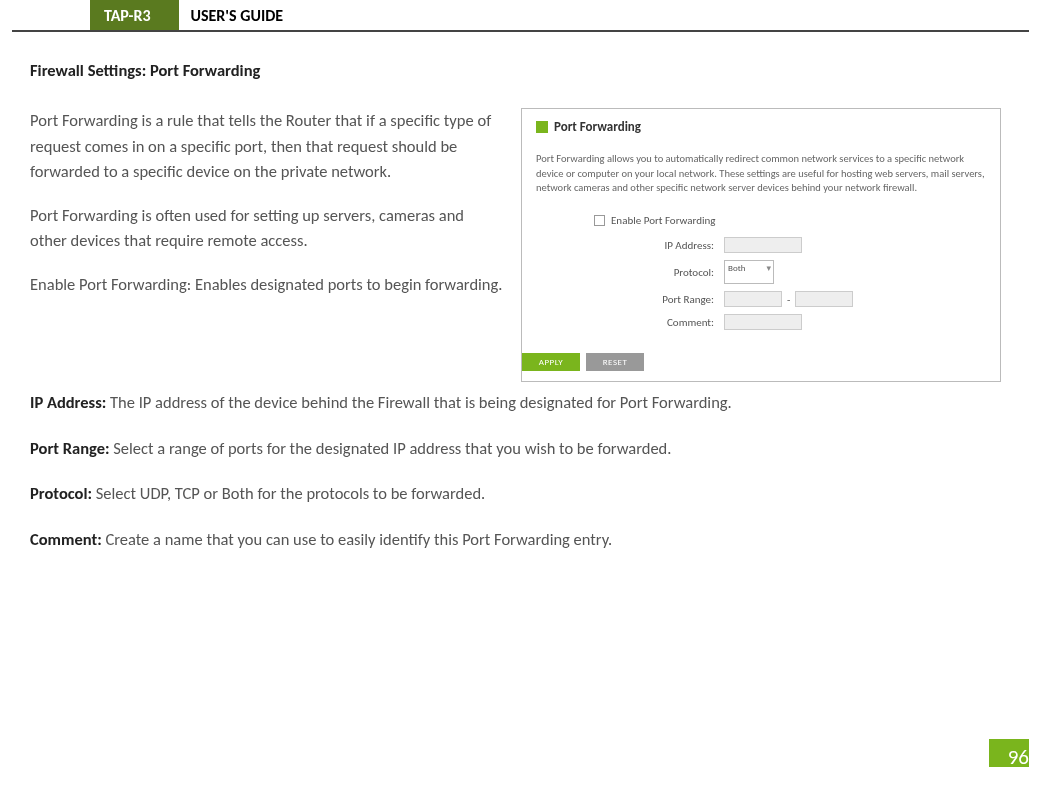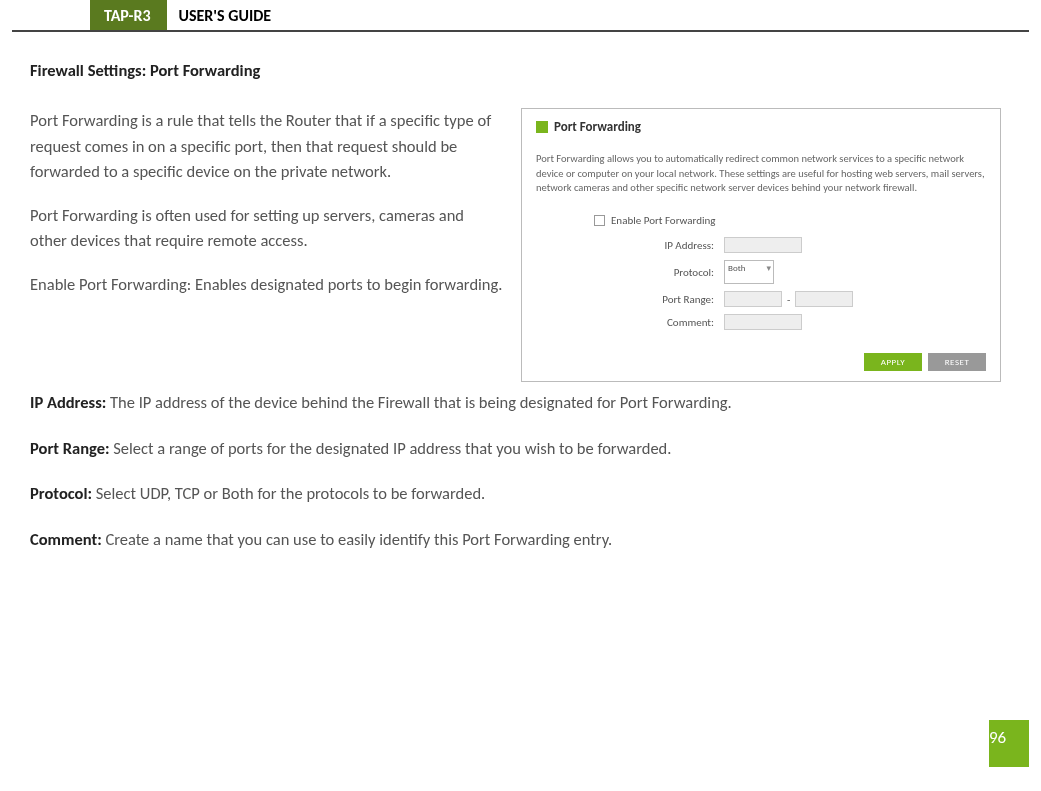--- a/index.html
+++ b/index.html
@@ -16,21 +16,21 @@
       align-items: stretch;
       border-bottom: 2px solid #444;
       margin: 0 12px;
       height: 32px;
     }
     .header-leading { width: 78px; background: #fff; }
     .header-green {
       background: #5a7a1f;
       color: #fff;
       font-weight: bold;
-      padding: 6px 16px 0 14px;
+      padding: 6px 28px 0 14px;
       font-size: 16px;
     }
     .header-title {
       font-weight: bold;
       font-size: 16px;
       padding: 6px 0 0 12px;
       color: #000;
     }
     .content {
       padding: 28px 40px 0 30px;
@@ -117,21 +117,20 @@
       right: 2px;
       top: 0;
       color: #888;
       font-size: 9px;
     }
     .check {
       width: 11px; height: 11px; border: 1px solid #999; background:#fff; display:inline-block;
     }
     .btn-row {
       display: flex;
-      justify-content: flex-end;
       gap: 6px;
       padding: 6px 14px 10px 0;
     }
     .btn {
       width: 58px; height: 18px;
       font-size: 9px;
       text-align: center;
       line-height: 18px;
       color: #fff;
       letter-spacing: 0.5px;
@@ -145,24 +144,24 @@
       margin-bottom: 20px;
     }
     .def-line b { color: #222; }
     .page-num {
       position: absolute;
       right: 12px;
       bottom: 24px;
       background: #7ab51d;
       color: #fff;
       width: 40px;
-      height: 47px;
-      text-align: left;
+      height: 28px;
+      text-align: right;
       line-height: 36px;
-      font-size: 17px;
+      font-size: 21px;
     }
     .enable-row {
       display: flex; align-items: center; gap: 6px; font-size: 11px; color: #555; margin-bottom: 10px;
     }
   </style>
 </head>
 <body>
 
 <div class="header-bar">
   <div class="header-leading"></div>

